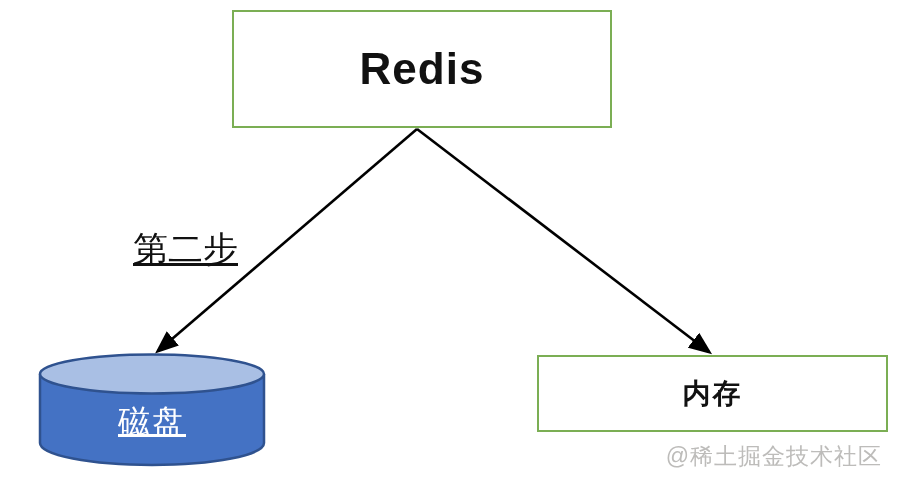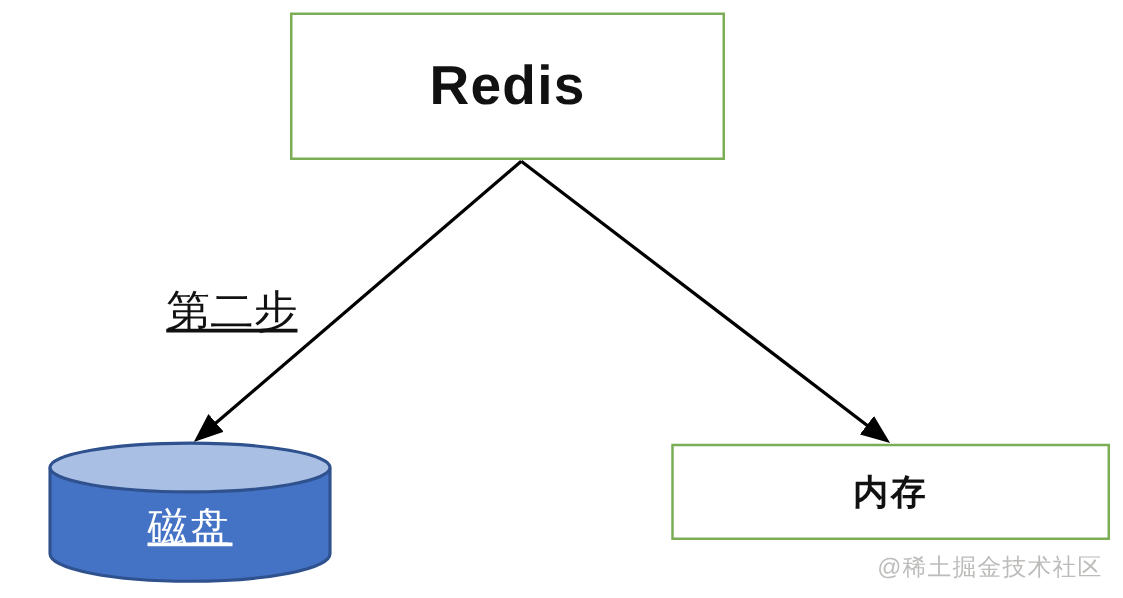--- a/index.html
+++ b/index.html
@@ -24,21 +24,21 @@
   .node-box {
     position: absolute;
     background: #ffffff;
     border: 2px solid #7BAE54;
     display: flex;
     align-items: center;
     justify-content: center;
   }
   .node-redis {
     left: 232px; top: 10px;
-    width: 348px; height: 118px;
+    width: 380px; height: 118px;
   }
   .node-redis .node-label {
     font-size: 44px;
     font-weight: 700;
     color: #111111;
     letter-spacing: 1px;
   }
   .node-memory {
     left: 537px; top: 355px;
     width: 351px; height: 77px;
@@ -70,21 +70,21 @@
     text-align: center;
     font-size: 32px;
     color: #ffffff;
     letter-spacing: 2px;
     text-decoration: underline;
   }
   .watermark {
     position: absolute;
     right: 16px;
     top: 441px;
-    font-size: 19px;
+    font-size: 23px;
     color: #bdbcba;
     letter-spacing: 1px;
   }
 </style>
 </head>
 <body>
 
 <div class="canvas">
 
   <svg class="arrow-layer" viewBox="0 0 898 478" xmlns="http://www.w3.org/2000/svg">

